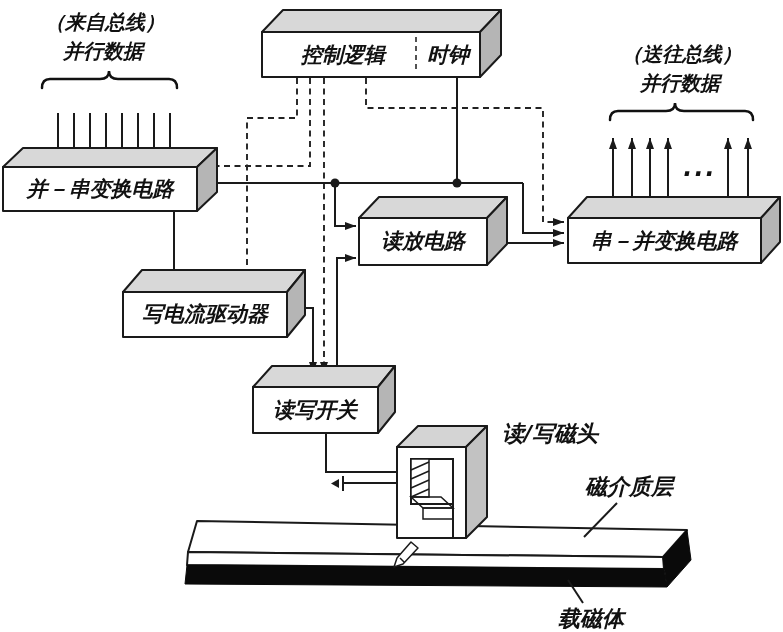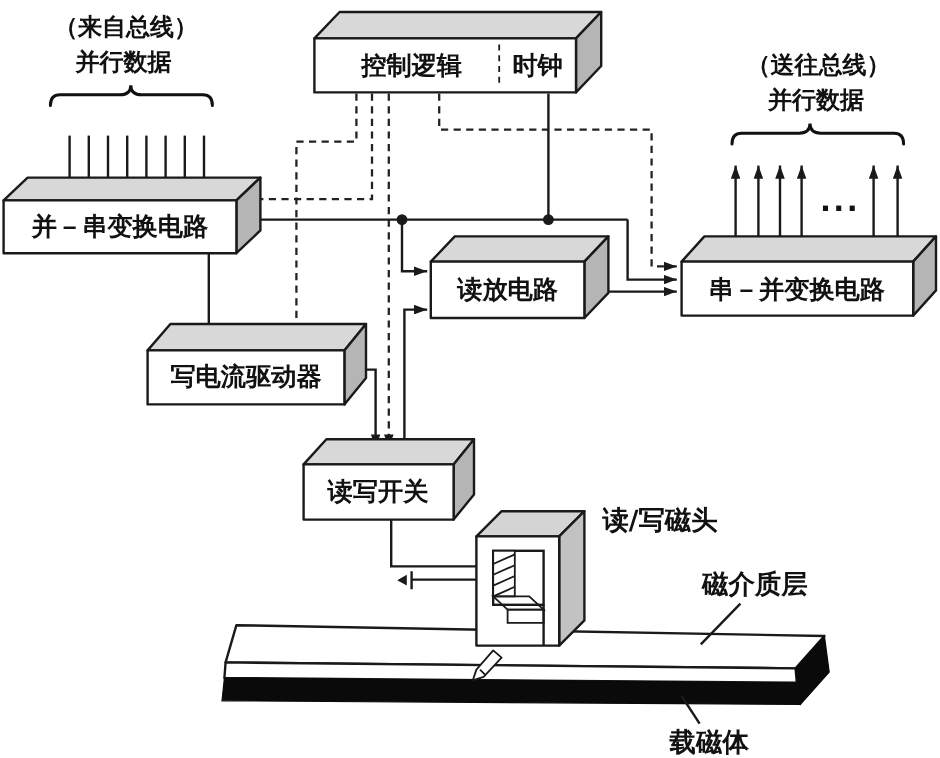--- a/index.html
+++ b/index.html
@@ -1,16 +1,16 @@
 <!DOCTYPE html>
 <html><head>
 <meta charset="utf-8">
 <style>
   html,body{margin:0;padding:0;background:#ffffff;}
-  .stage{width:783px;height:632px;position:relative;background:#fff;}
+  .stage{width:783px;height:632px;position:relative;background:#fff;font-style:italic;}
   svg{display:block;}
   text{font-family:"DejaVu Sans","Liberation Sans",sans-serif;font-weight:bold;fill:#111;}
   .bx{font-size:21px;text-anchor:middle;}
   .ann{font-size:20px;text-anchor:middle;}
   .lbl{font-size:22px;}
   .dots{font-size:24px;letter-spacing:2px;text-anchor:middle;}
   .ln{stroke:#1a1a1a;stroke-width:2;fill:none;}
   .thin{stroke:#1a1a1a;stroke-width:1.5;fill:none;}
   .dash{stroke:#222;stroke-width:1.9;fill:none;stroke-dasharray:6 4.5;}
   .face{stroke:#1a1a1a;stroke-width:2;stroke-linejoin:round;}

